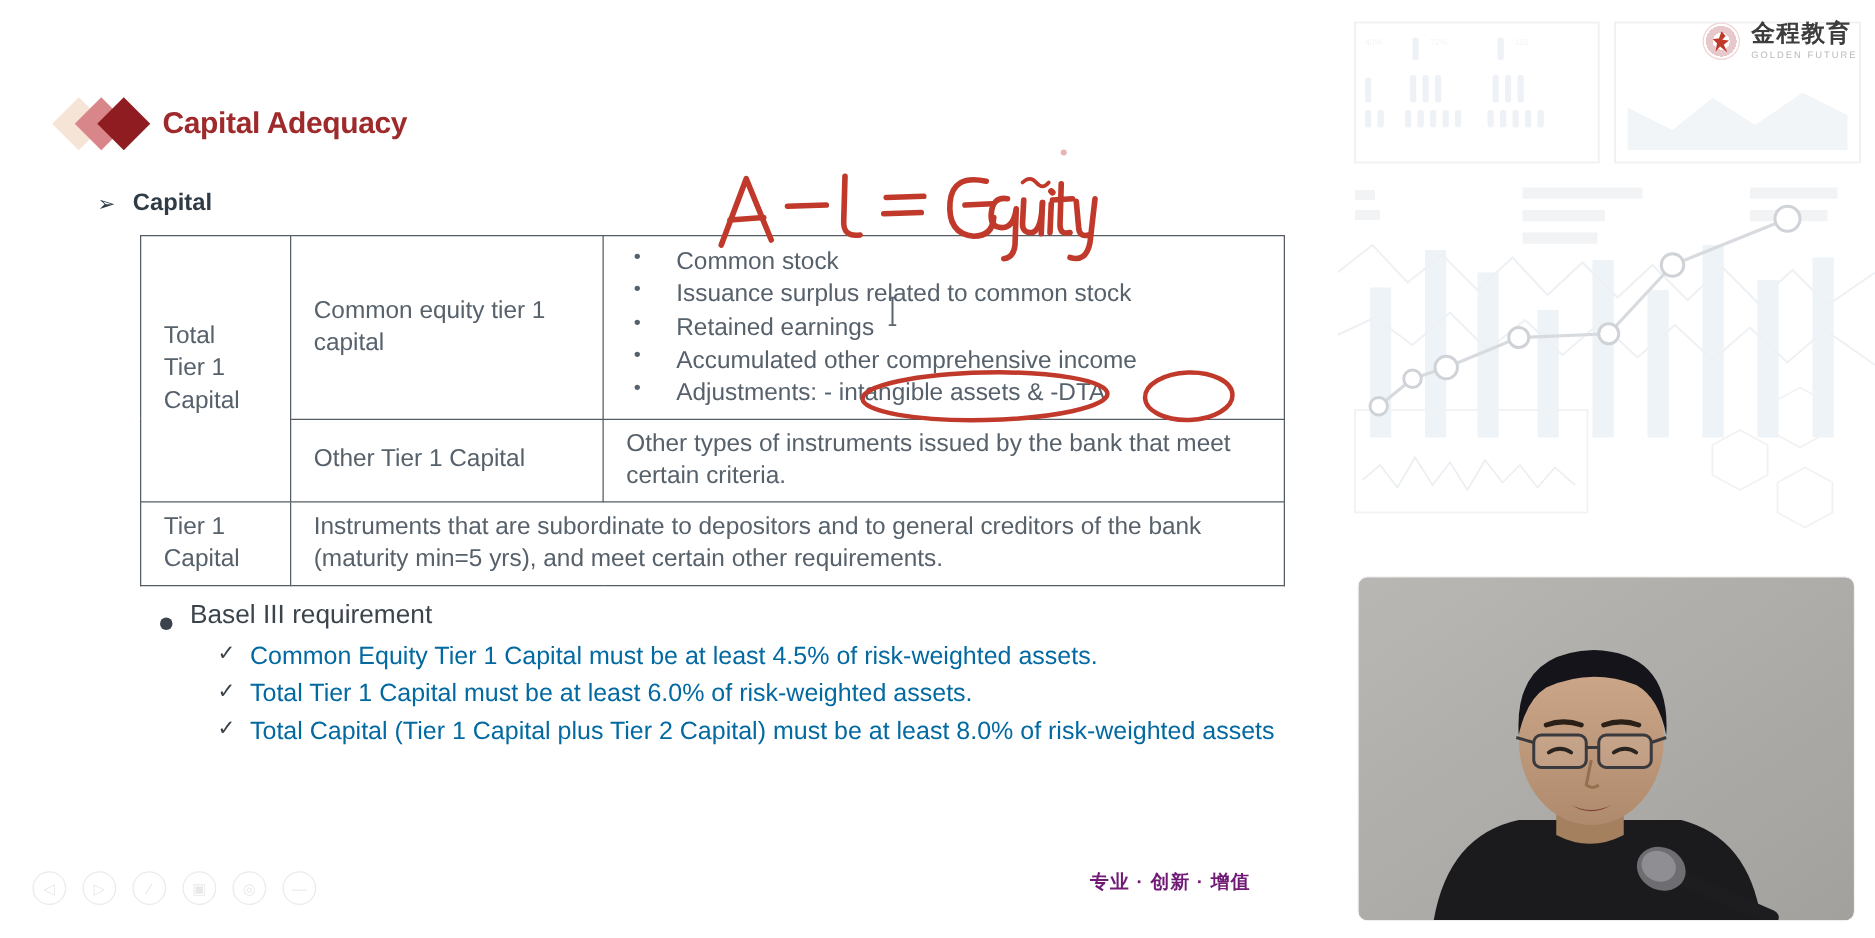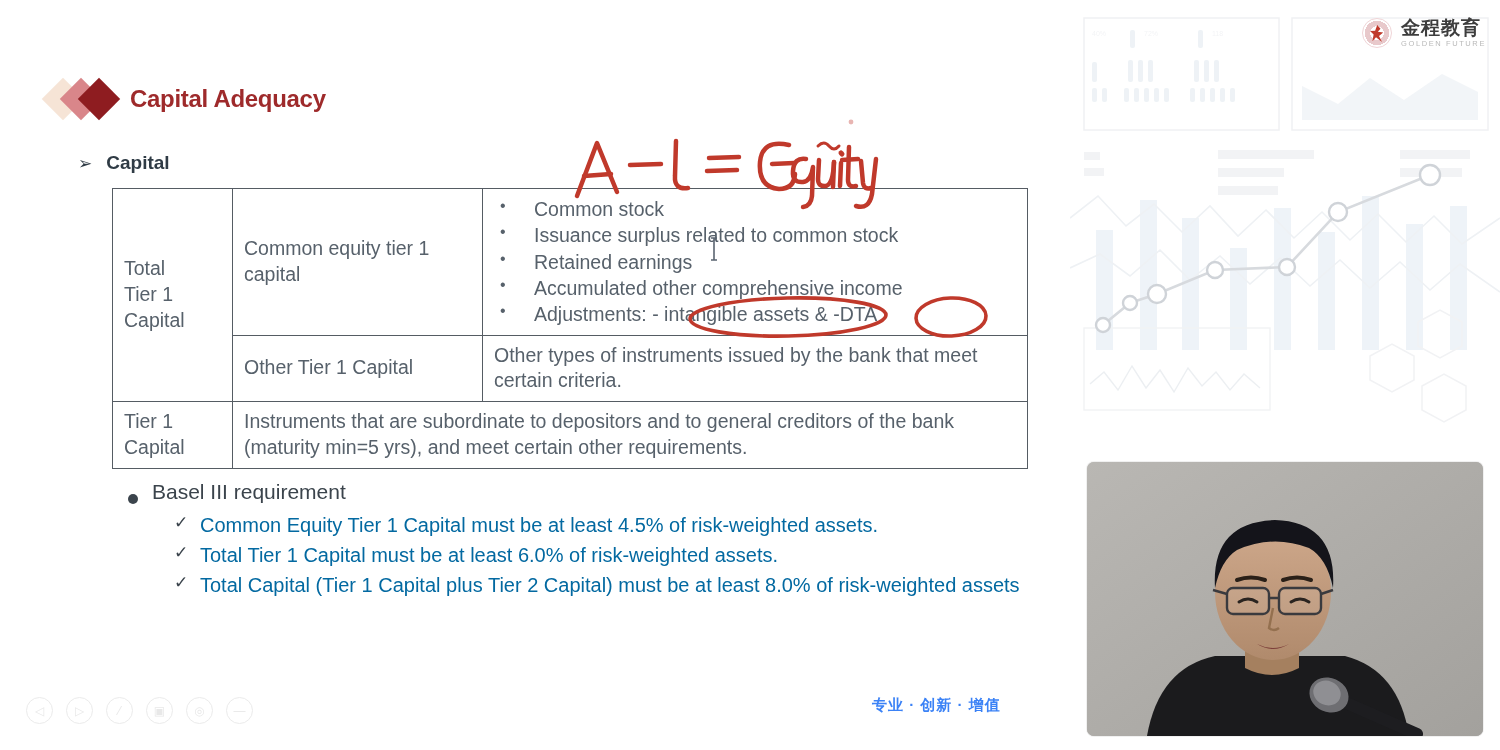--- a/index.html
+++ b/index.html
@@ -35,21 +35,21 @@
   #cap-table {
     position: absolute; left: 112px; top: 188px; width: 915px;
     border-collapse: collapse; table-layout: fixed;
   }
   #cap-table td {
     border: 1.5px solid #555c63;
     vertical-align: middle;
     color: #57616b;
     font-size: 19.5px;
     line-height: 1.32;
-    padding: 7px 11px;
+    padding: 7px 18px;
   }
   td.col-a { width: 120px; }
   td.col-b { width: 250px; }
   td.col-c { width: 545px; }
   td.tall { vertical-align: middle; margin-top: 34px; }
   ul.cell-list { list-style: none; }
   ul.cell-list li {
     position: relative; padding-left: 40px; line-height: 1.35;
     white-space: nowrap;
   }
@@ -85,21 +85,21 @@
   .tb {
     width: 27px; height: 27px; border-radius: 50%;
     border: 1.6px solid #ebebeb; color: #e8e8e8;
     display: flex; align-items: center; justify-content: center;
     font-size: 12px; background: #fff;
   }
 
   
   #slogan {
     position: absolute; left: 872px; top: 696px;
-    font-size: 15px; font-weight: bold; color: #3b82f6; letter-spacing: 1px;
+    font-size: 15px; font-weight: bold; color: #701a75; letter-spacing: 1px;
     white-space: nowrap;
   }
 
   
   #right { position: absolute; left: 1070px; top: 0; width: 430px; height: 750px; background: #fff; }
   #decor { position: absolute; left: 0; top: 0; width: 430px; height: 470px; }
 
   
   #brand { position: absolute; right: 14px; top: 18px; display: flex; align-items: center; gap: 9px; }
   #brand-mark {

